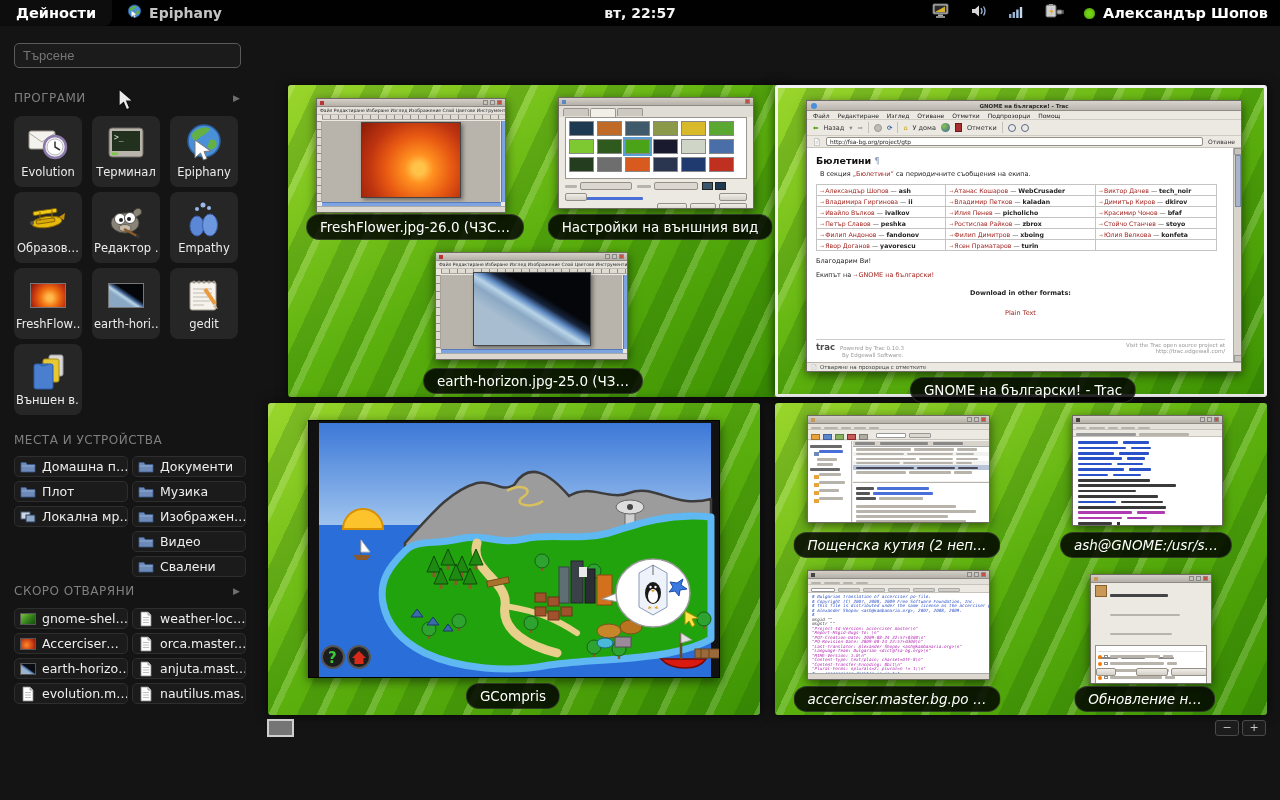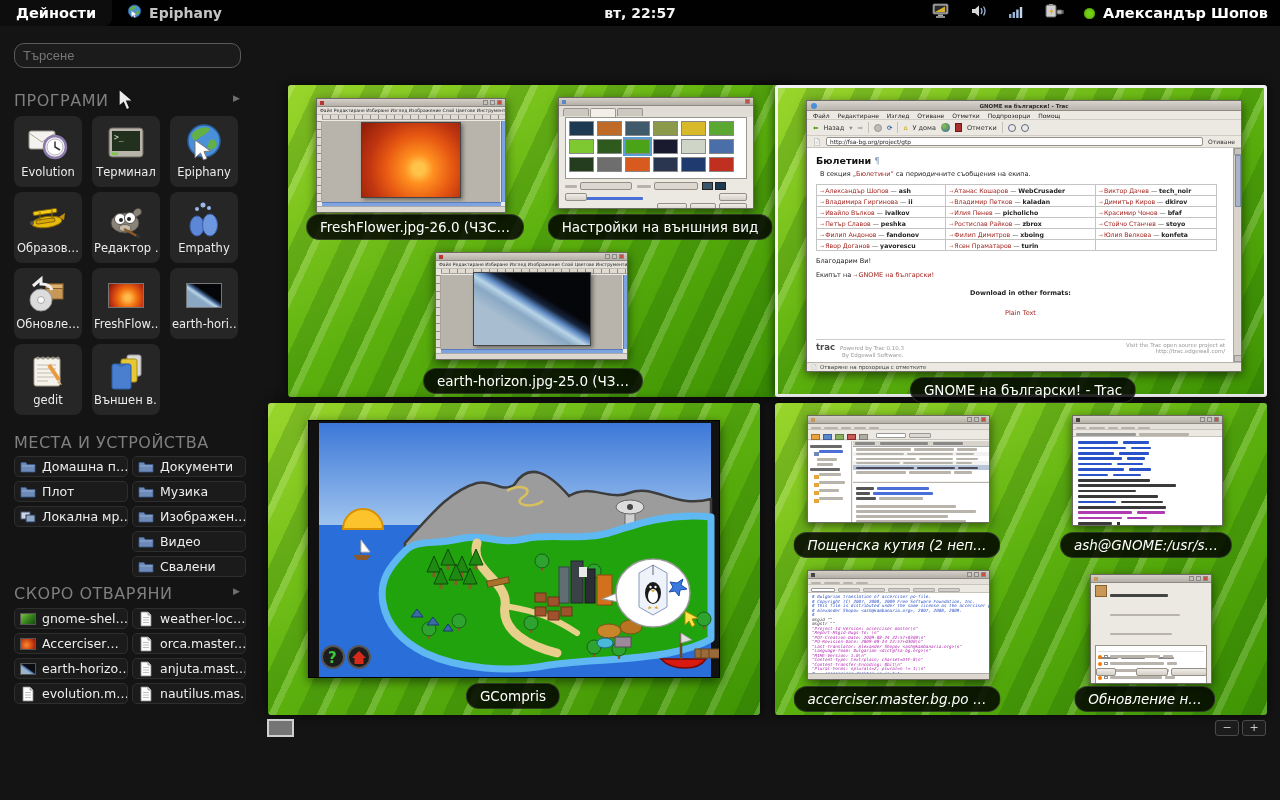--- a/index.html
+++ b/index.html
@@ -9,22 +9,22 @@
 
 .topbar { position:absolute; top:0; left:0; width:1280px; height:26px; background:#010101; display:flex; align-items:center; z-index:50; }
 .activities { padding:0 16px; height:26px; display:flex; align-items:center; font-weight:bold; font-size:14.5px; color:#fff; background:#0d0d0d; border-radius:0 0 8px 0; }
 .appmenu { display:flex; align-items:center; gap:6px; margin-left:14px; color:#c4c4c4; font-weight:bold; font-size:14px; }
 .clock { position:absolute; left:50%; transform:translateX(-50%); font-size:14px; font-weight:bold; color:#f4f4f4; }
 .tray { position:absolute; right:12px; display:flex; align-items:center; gap:20px; }
 .tray .user { display:flex; align-items:center; gap:8px; font-weight:bold; font-size:14.5px; }
 .presence-dot { width:11px; height:11px; border-radius:50%; background:#73d216; box-shadow:0 0 3px #3a7a00 inset; }
 
 
-.search { position:absolute; left:14px; top:43px; width:227px; height:25px; background:#1b1b1b; border:1px solid #5a5a5a; border-radius:10px; color:#bbb; font-size:13px; padding:0 8px; outline:none; }
-.sec-title { position:absolute; color:#7f7f7f; font-size:16px; letter-spacing:0.5px; }
+.search { position:absolute; left:14px; top:43px; width:227px; height:25px; background:#1b1b1b; border:1px solid #5a5a5a; border-radius:5px; color:#bbb; font-size:13px; padding:0 8px; outline:none; }
+.sec-title { position:absolute; color:#7f7f7f; font-size:12px; letter-spacing:0.5px; }
 .expander { position:absolute; color:#6f6f6f; font-size:9px; }
 .apps { position:absolute; left:14px; top:116px; display:grid; grid-template-columns:repeat(3,68px); gap:5px 10px; }
 .tile { width:68px; height:71px; background:#262626; border-radius:8px; display:flex; flex-direction:column; align-items:center; justify-content:flex-start; padding-top:5px; }
 .tile .ic { width:44px; height:44px; display:flex; align-items:center; justify-content:center; }
 .tile .lb { font-size:11.5px; color:#ececec; white-space:nowrap; overflow:hidden; max-width:64px; }
 .pcol { position:absolute; width:114px; }
 .pitem { display:flex; align-items:center; gap:6px; height:21px; margin-bottom:4px; padding:0 5px; border:1px solid #2e2e2e; border-radius:5px; background:rgba(255,255,255,0.03); font-size:12.5px; color:#eee; white-space:nowrap; overflow:hidden; }
 .pic { width:16px; height:16px; flex:none; }
 .thumb { width:16px; height:12px; flex:none; border:1px solid #555; }
 .thumb-green { background:linear-gradient(135deg,#7ac23a,#2e7a1a 60%,#174a0e); }
@@ -275,32 +275,20 @@
     <span class="ic">
         <svg width="44" height="44" viewBox="0 0 44 44">
           <circle cx="15" cy="12" r="2" fill="#9ab8e8"></circle>
           <circle cx="21" cy="8" r="2.5" fill="#9ab8e8"></circle>
           <circle cx="27" cy="11" r="2" fill="#9ab8e8"></circle>
           <ellipse cx="15" cy="29" rx="7" ry="10" fill="#5c87d6" stroke="#3a5fa8"></ellipse>
           <ellipse cx="28" cy="28" rx="7.5" ry="11" fill="#6d98e0" stroke="#3a5fa8"></ellipse>
         </svg>
       </span>
     <span class="lb">Empathy</span>
-  </div>
-  <div class="tile">
-    <span class="ic">
-        <svg width="44" height="44" viewBox="0 0 44 44">
-          <rect x="20" y="11" width="17" height="15" fill="#c89858" stroke="#8a5f2a"></rect>
-          <rect x="20" y="11" width="17" height="4.5" fill="#dcb070" stroke="#8a5f2a"></rect>
-          <circle cx="15" cy="27" r="11" fill="#dcdcdc" stroke="#9a9a9a"></circle>
-          <circle cx="15" cy="27" r="3.5" fill="#f8f8f8" stroke="#aaa"></circle>
-          <path d="M7,13 L15,6 L15,11 C22,11 25,14 26,17" stroke="#efefef" fill="none" stroke-width="3"></path>
-        </svg>
-      </span>
-    <span class="lb">Обновле…</span>
   </div>
   <div class="tile">
     <span class="ic">
         <span style="display:block;width:36px;height:25px;border:1px solid #777;background:radial-gradient(circle at 55% 60%,#ffb84a 0 12%,#f07010 40%,#c43510 70%,#7a1205 100%);"></span>
       </span>
     <span class="lb">FreshFlow…</span>
   </div>
   <div class="tile">
     <span class="ic">
         <span style="display:block;width:36px;height:25px;border:1px solid #777;background:linear-gradient(to top right,#8aa8c4 0 35%,#b8d4e8 44%,#3a5a88 52%,#05060a 60%);"></span>

